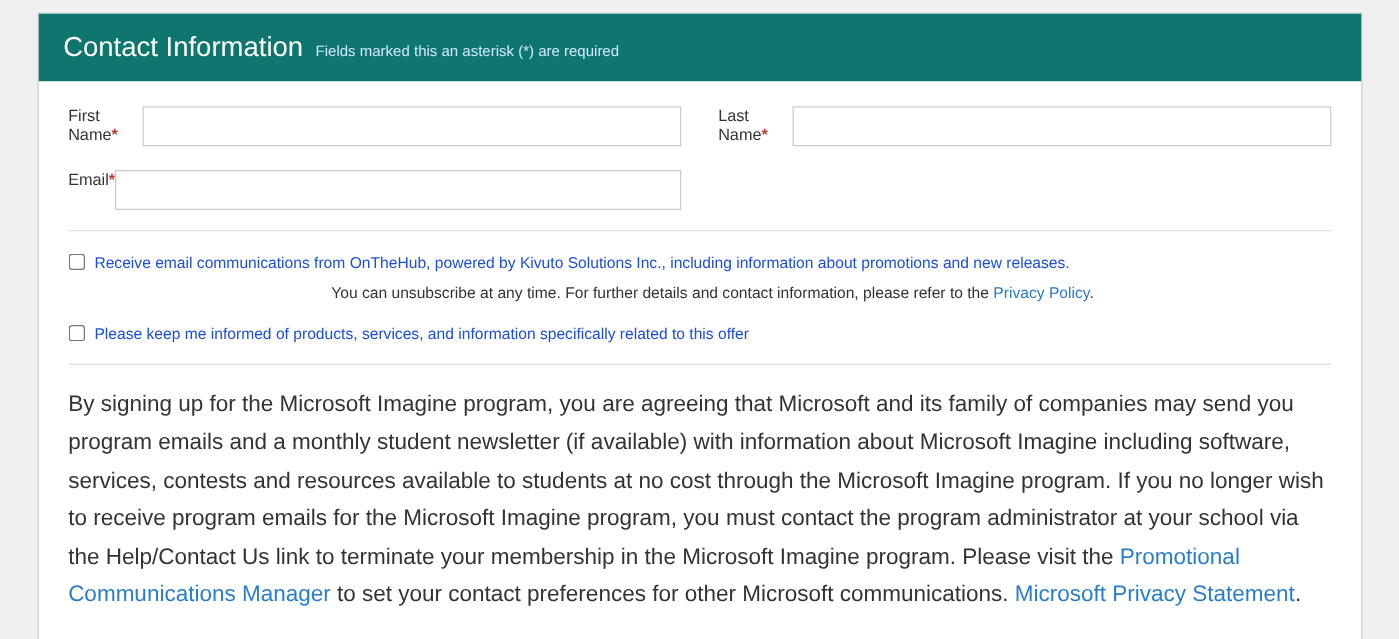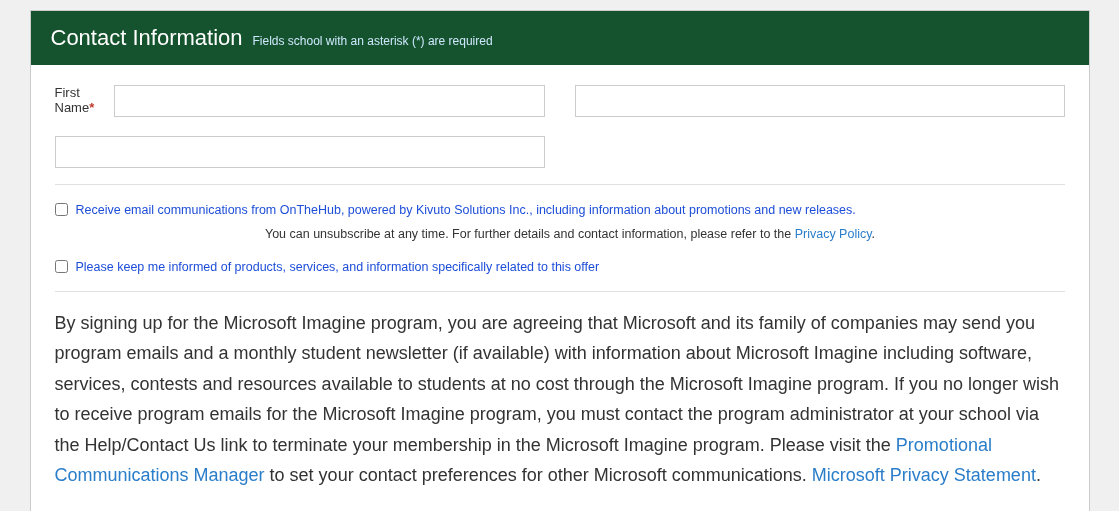--- a/index.html
+++ b/index.html
@@ -14,21 +14,21 @@
       padding: 10px;
     }
     .page-container {
       background: #fff;
       border: 1px solid #ccc;
       width: 1060px;
       max-width: 100%;
       padding-bottom: 20px;
     }
     .header-bar {
-      background: #14532d;
+      background: #0f766e;
       padding: 14px 20px;
       display: flex;
       align-items: baseline;
       gap: 10px;
     }
     .header-title {
       color: #fff;
       font-size: 22px;
       font-weight: normal;
     }
@@ -137,39 +137,45 @@
       margin: 10px 0 16px 0;
     }
   </style>
 </head>
 <body>
 
 <div class="page-container">
 
   <div class="header-bar">
     <span class="header-title">Contact Information</span>
-    <span class="header-subtitle">Fields school with an asterisk (*) are required</span>
+    <span class="header-subtitle">Fields marked this an asterisk (*) are required</span>
   </div>
 
   <div class="form-body">
 
     <div class="form-row">
       <div class="form-group half">
         <label>
           <span>First Name</span><span class="required">*</span>
         </label>
         <input type="text" style="">
       </div>
       <div class="form-group half">
+        <label>
+          <span>Last Name</span><span class="required">*</span>
+        </label>
         <input type="text" style="">
       </div>
     </div>
 
     <div class="form-row">
       <div class="form-group email-group">
+        <label>
+          <span>Email</span><span class="required">*</span>
+        </label>
         <input type="text" style="">
       </div>
     </div>
 
     <hr class="divider">
 
     <div class="checkbox-section">
       <div class="checkbox-row">
         <input type="checkbox" style="">
         <span class="checkbox-text">

